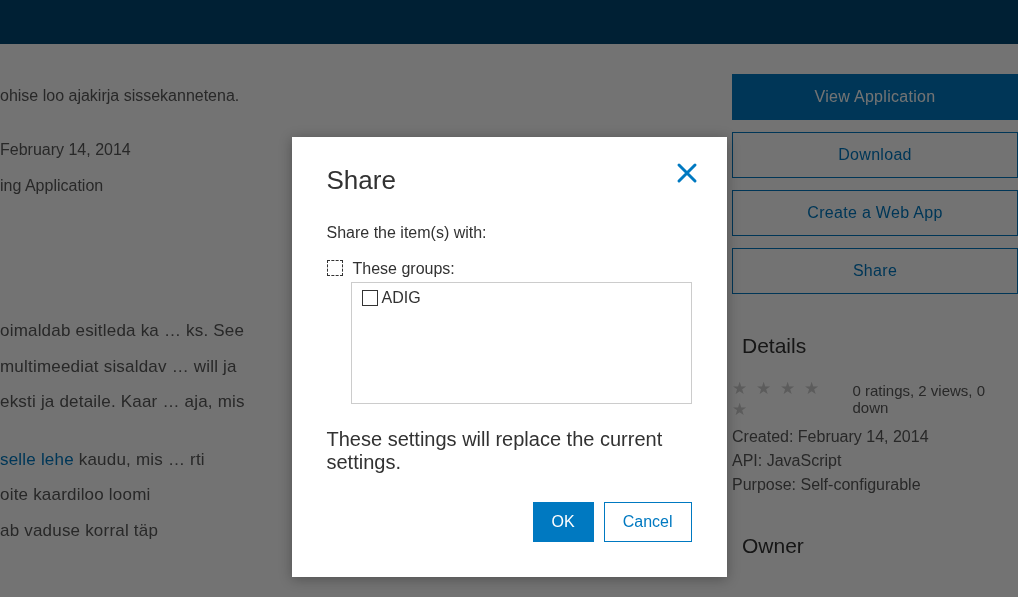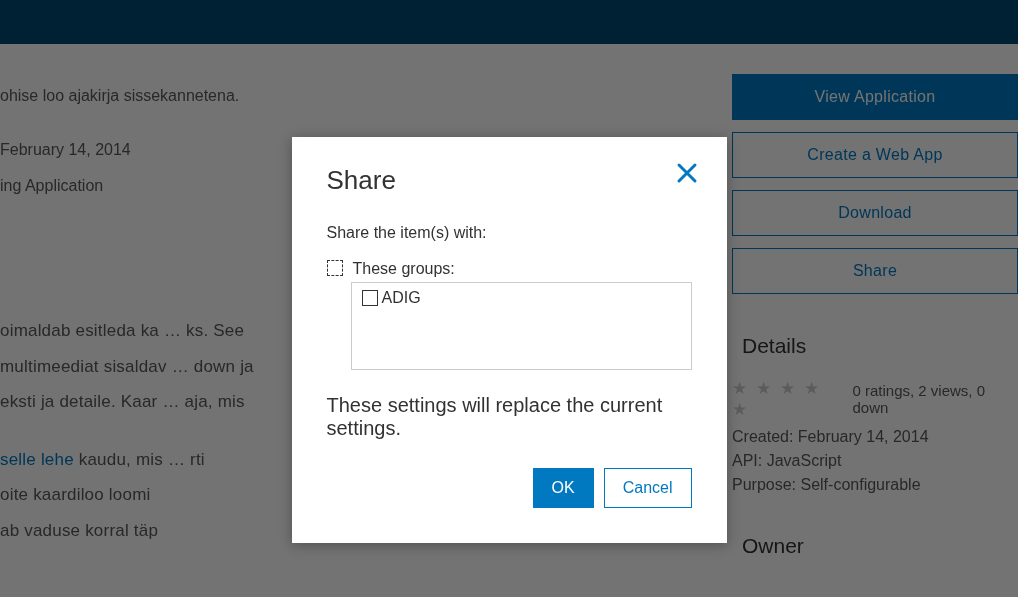--- a/index.html
+++ b/index.html
@@ -124,21 +124,21 @@
     .partial-check {
       width: 16px;
       height: 16px;
       border: 1px dashed #333;
       display: inline-block;
       flex-shrink: 0;
     }
     .groups-box {
       border: 1px solid #ccc;
       margin-left: 24px;
-      height: 88px;
+      height: 122px;
       padding: 6px 10px;
       margin-bottom: 24px;
     }
     .group-item {
       display: flex;
       align-items: center;
       gap: 4px;
       font-size: 16px;
       color: #323232;
     }
@@ -183,33 +183,33 @@
 
 <div class="top-banner"></div>
 
 <div class="page-body">
   <div class="left-col">
     <p class="intro">ohise loo ajakirja sissekannetena.</p>
     <p class="date-line">February 14, 2014</p>
     <p class="type-line">ing Application</p>
     <div class="desc-block">
       <p><span>oimaldab esitleda ka</span> … <span>ks. See</span></p>
-      <p><span>multimeediat sisaldav</span> … <span>down ja</span></p>
+      <p><span>multimeediat sisaldav</span> … <span>will ja</span></p>
       <p><span>eksti ja detaile. Kaar</span> … <span>aja, mis</span></p>
       <p style="height:12px"></p>
       <p><a href="#">selle lehe</a><span> kaudu, mis</span> … <span>rti</span></p>
       <p>oite kaardiloo loomi</p>
       <p>ab vaduse korral täp</p>
     </div>
   </div>
 
   <div class="right-col">
     <button class="btn-primary">View Application</button>
+    <button class="btn-outline">Download</button>
     <button class="btn-outline">Create a Web App</button>
-    <button class="btn-outline">Download</button>
     <button class="btn-outline">Share</button>
 
     <div class="details-section">
       <h2>Details</h2>
       <div class="stars-row">
         <span class="stars">★ ★ ★ ★ ★</span>
         <span>0 ratings, 2 views, 0 down</span>
       </div>
       <div class="detail-line">Created: February 14, 2014</div>
       <div class="detail-line">API: JavaScript</div>

